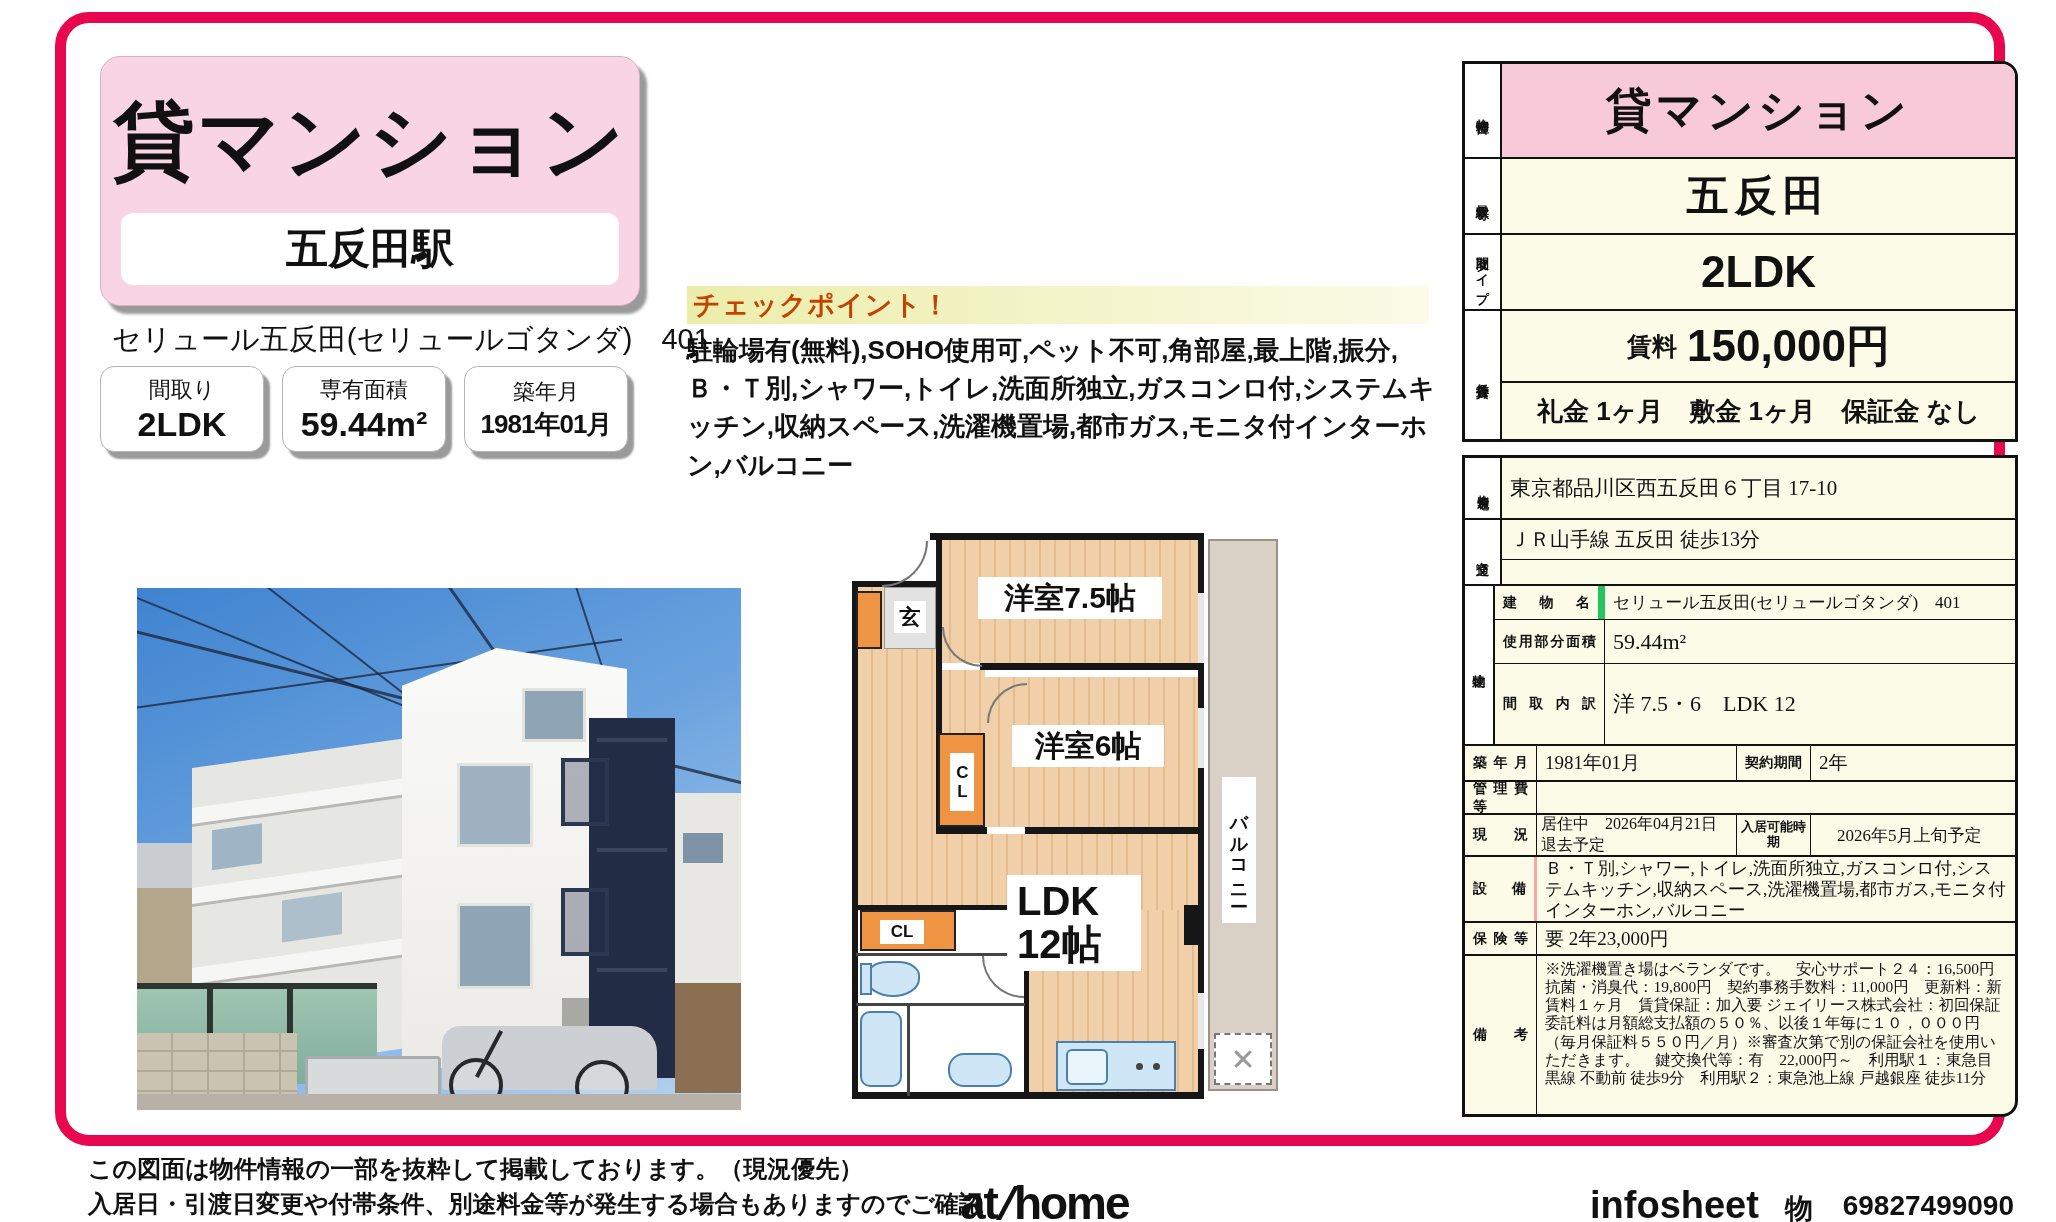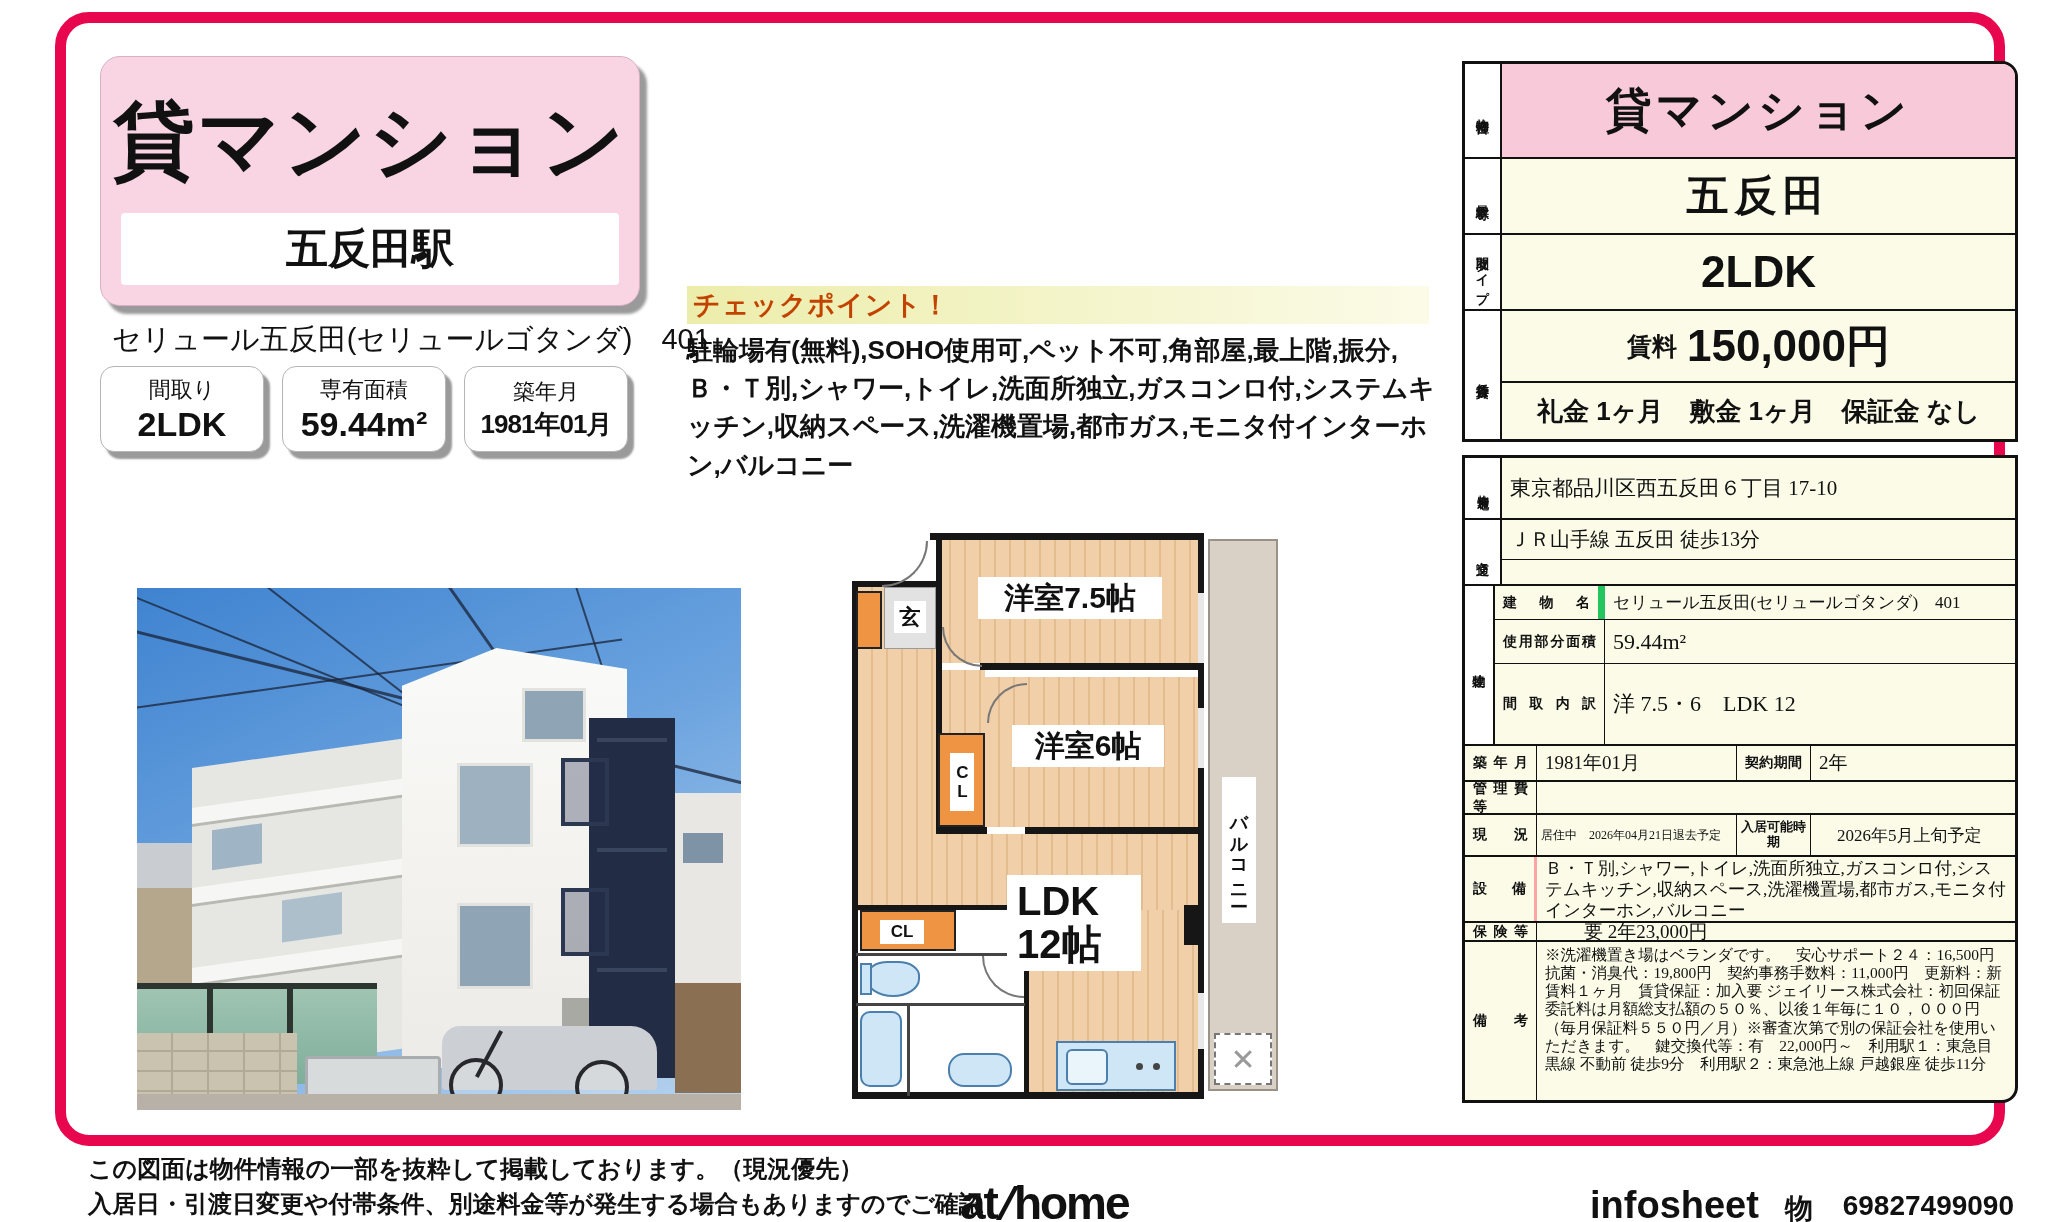--- a/index.html
+++ b/index.html
@@ -4,21 +4,21 @@
 <style>
   html,body{margin:0;padding:0;background:#fff;}
   body{width:2056px;height:1222px;position:relative;font-family:"Liberation Sans","DejaVu Sans",sans-serif;color:#111;}
   .abs{position:absolute;}
   .serif{font-family:"Liberation Serif","DejaVu Serif",serif;}
   
   .frame{left:55px;top:12px;width:1928px;height:1112px;border:11px solid #e8074e;border-radius:34px;background:#fff;}
   
   .titlebox{left:100px;top:56px;width:540px;height:250px;background:#f9d5e3;border-radius:20px;border:1px solid #d8b0c2;box-shadow:7px 8px 3px #9a9a9a;display:flex;flex-direction:column;padding:14px 20px 20px 20px;box-sizing:border-box;}
   .titlebox .big{flex:1;display:flex;align-items:center;justify-content:center;font-size:82px;font-weight:bold;letter-spacing:2px;white-space:nowrap;}
-  .stationbox{height:72px;background:#fff;border-radius:4px;display:flex;align-items:center;justify-content:center;font-size:42px;font-weight:bold;}
+  .stationbox{height:72px;background:#fff;border-radius:12px;display:flex;align-items:center;justify-content:center;font-size:42px;font-weight:bold;}
   .bname{left:112px;top:320px;width:620px;font-size:29px;white-space:nowrap;}
   .specbox{width:164px;height:86px;background:#fff;border:1px solid #b5b5b5;border-radius:14px;box-shadow:6px 7px 2px #9a9a9a;display:flex;flex-direction:column;align-items:center;justify-content:center;box-sizing:border-box;}
   .specbox .sl{font-size:22px;}
   .specbox .sv{font-size:34px;font-weight:bold;white-space:nowrap;}
   .specbox .sv.small{font-size:26px;letter-spacing:-1px;}
   
   .cp-bar{left:687px;top:286px;width:742px;height:38px;background:linear-gradient(to right,#ecedaa,#fbfbe8);display:flex;align-items:center;}
   .cp-title{font-size:27px;font-weight:bold;color:#c24300;padding-left:6px;letter-spacing:1px;}
   .cp-body{left:687px;top:331px;width:752px;font-size:26px;line-height:1.47;font-weight:bold;}
   
@@ -304,33 +304,33 @@
   </div>
   <div class="trow" style="height:33px;">
     <div class="lab" style="width:72px;border-right:1px solid #111;">
         <span class="in">管理費等</span>
       </div>
   </div>
   <div class="trow" style="height:42px;">
     <div class="lab" style="width:72px;border-right:1px solid #111;">
         <span class="in">現況</span>
       </div>
-    <div class="val serif" style="width:200px;font-size:12px;border-right:1px solid #111;padding:2px 4px;">居住中　2026年04月21日退去予定</div>
+    <div class="val serif" style="width:200px;font-size:16px;border-right:1px solid #111;padding:2px 4px;">居住中　2026年04月21日退去予定</div>
     <div class="lab" style="width:74px;border-right:1px solid #111;font-size:13px;">
         <span style="text-align:center;line-height:1.15;">入居可能時期</span>
       </div>
     <div class="val serif" style="flex:1;font-size:17px;padding:2px 6px;margin-left:20px;">2026年5月上旬予定</div>
   </div>
   <div class="trow" style="height:66px;">
     <div class="lab" style="width:72px;border-right:3px solid #fca5a5;">
         <span class="in">設備</span>
       </div>
     <div class="val serif" style="flex:1;font-size:17.5px;line-height:1.2;padding:2px 8px;">Ｂ・Ｔ別,シャワー,トイレ,洗面所独立,ガスコンロ付,システムキッチン,収納スペース,洗濯機置場,都市ガス,モニタ付インターホン,バルコニー</div>
   </div>
-  <div class="trow" style="height:19px;gap:39px;">
+  <div class="trow" style="height:33px;">
     <div class="lab" style="width:72px;border-right:1px solid #111;">
         <span class="in">保険等</span>
       </div>
     <div class="val serif" style="flex:1;font-size:19px;" data_bind="">要 2年23,000円</div>
   </div>
   <div class="trow" style="height:160px;">
     <div class="lab" style="width:72px;border-right:1px solid #111;">
         <span class="in">備考</span>
       </div>
     <div class="val serif" style="flex:1;font-size:15.5px;line-height:1.17;align-items:flex-start;padding:4px 8px;">※洗濯機置き場はベランダです。　安心サポート２４：16,500円　抗菌・消臭代：19,800円　契約事務手数料：11,000円　更新料：新賃料１ヶ月　賃貸保証：加入要 ジェイリース株式会社：初回保証委託料は月額総支払額の５０％、以後１年毎に１０，０００円（毎月保証料５５０円／月）※審査次第で別の保証会社を使用いただきます。　鍵交換代等：有　22,000円～　利用駅１：東急目黒線 不動前 徒歩9分　利用駅２：東急池上線 戸越銀座 徒歩11分</div>

